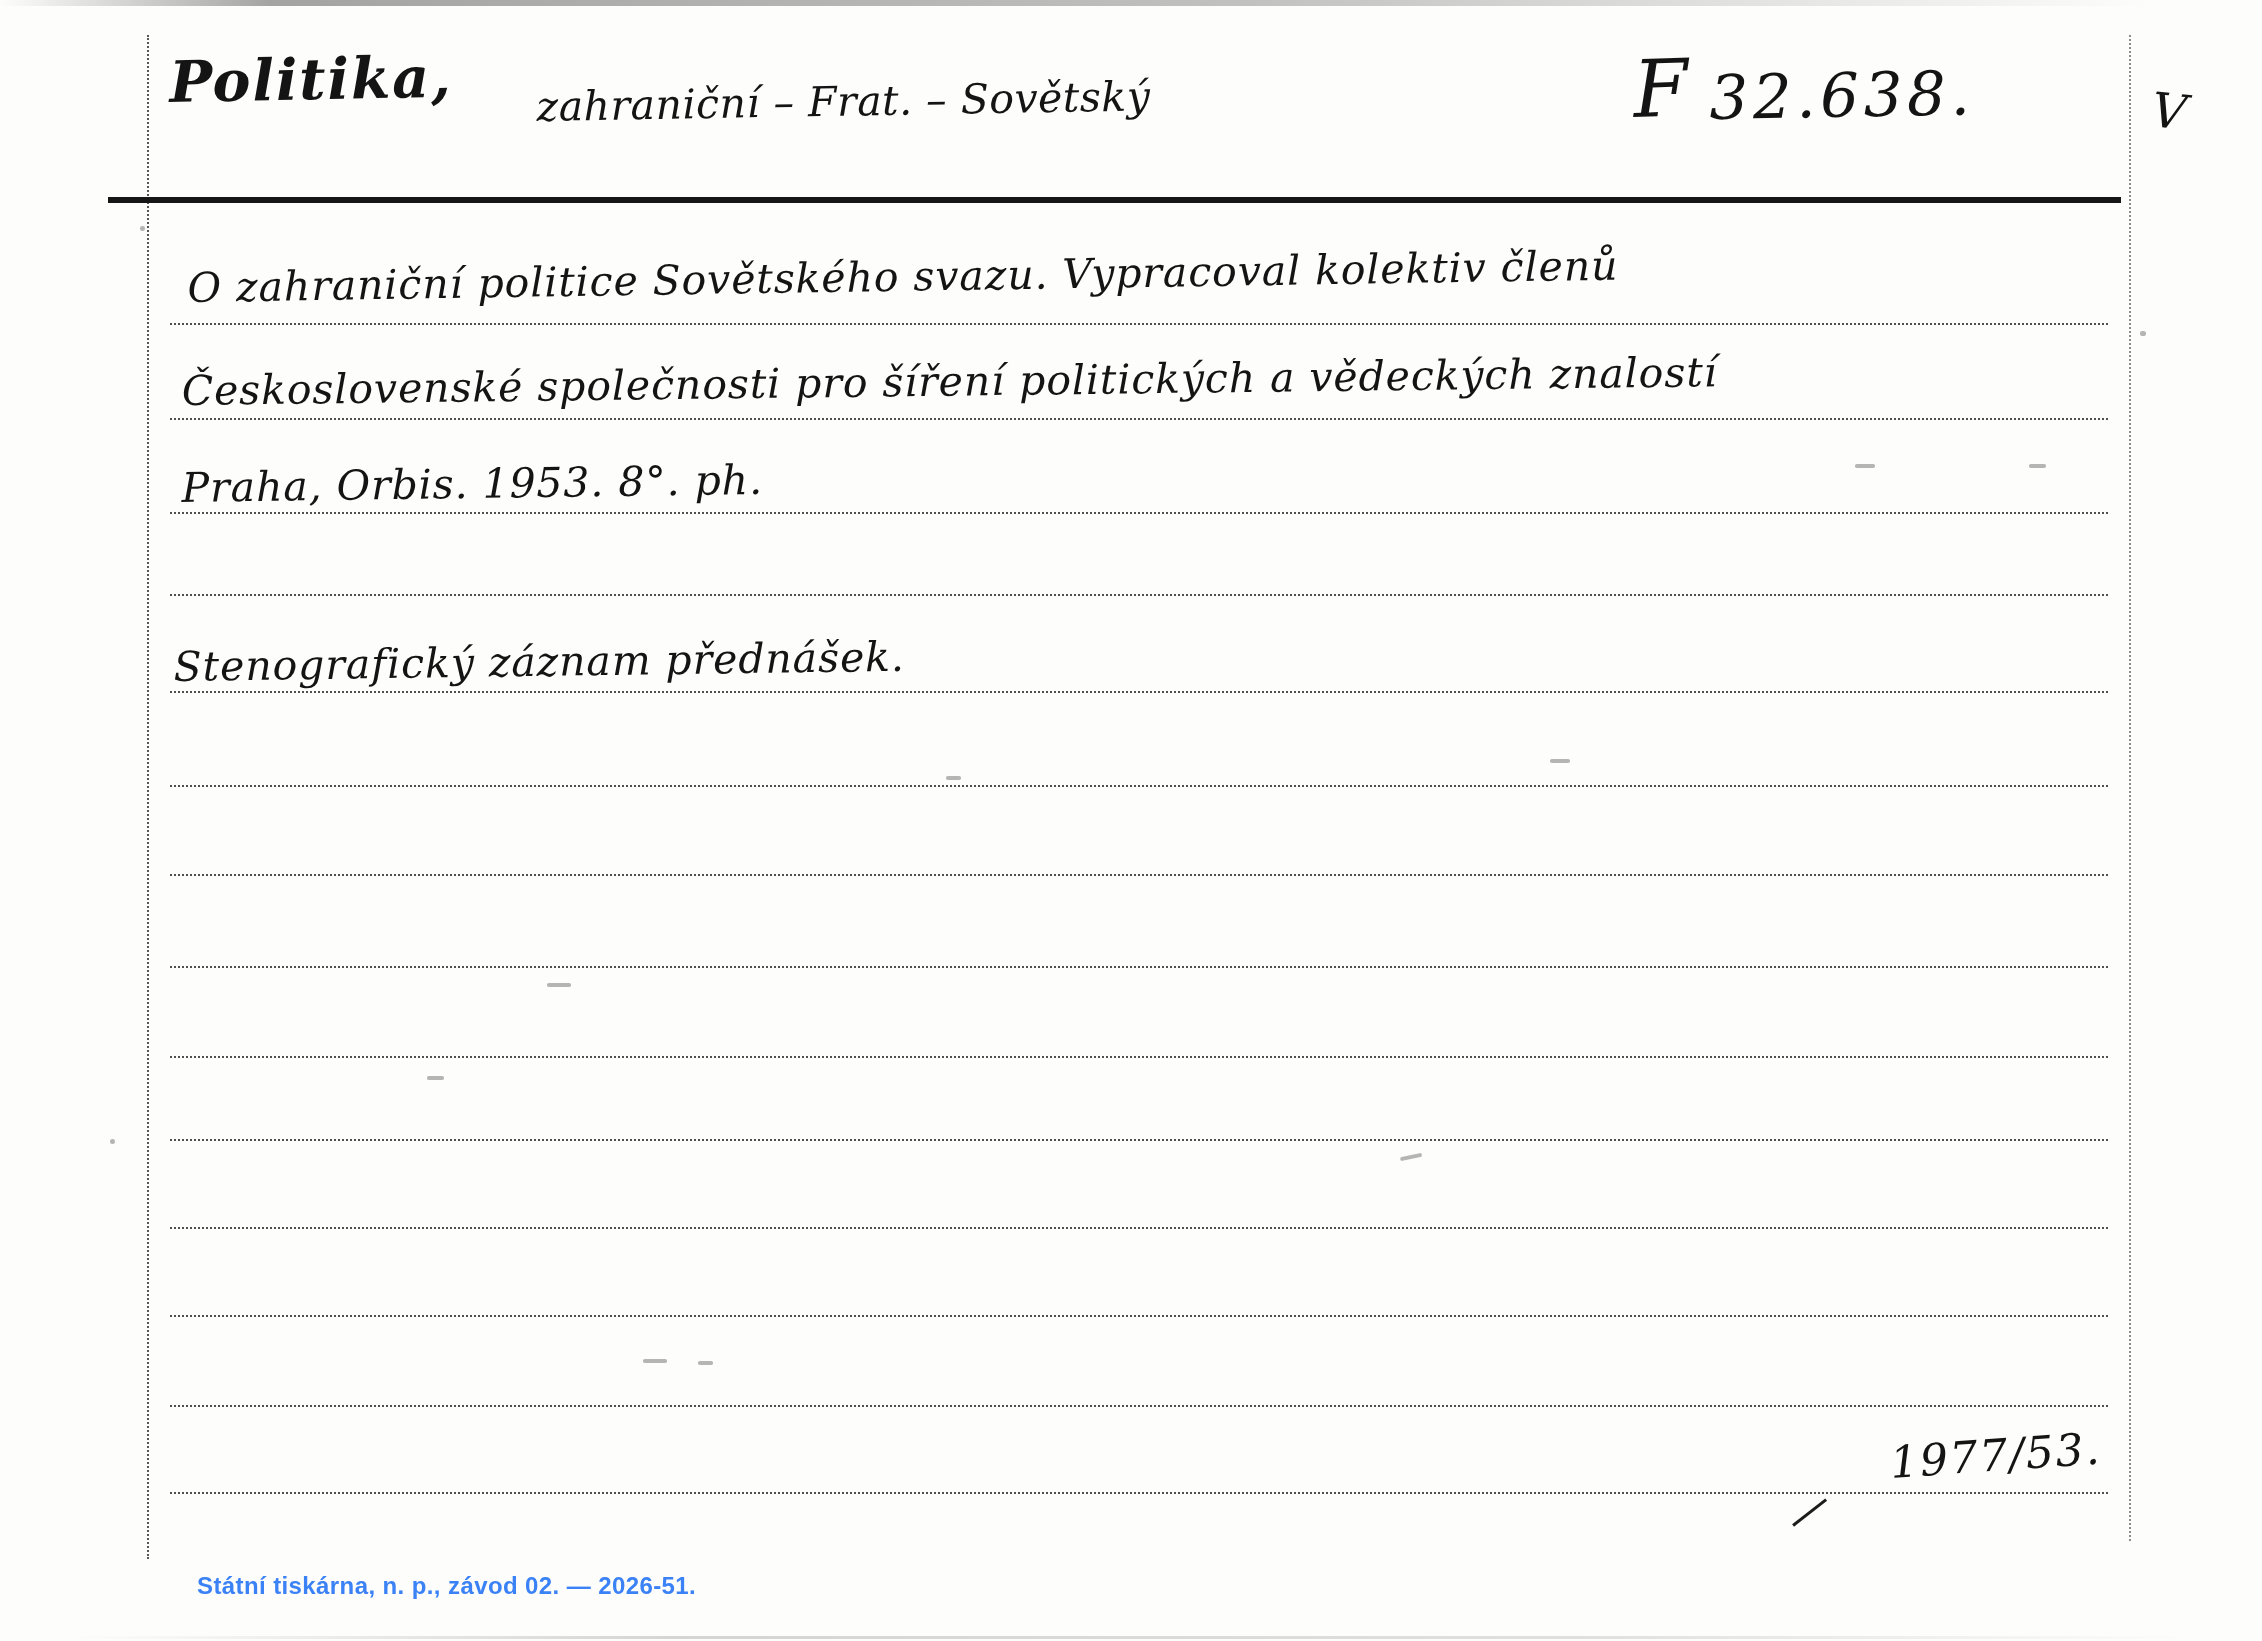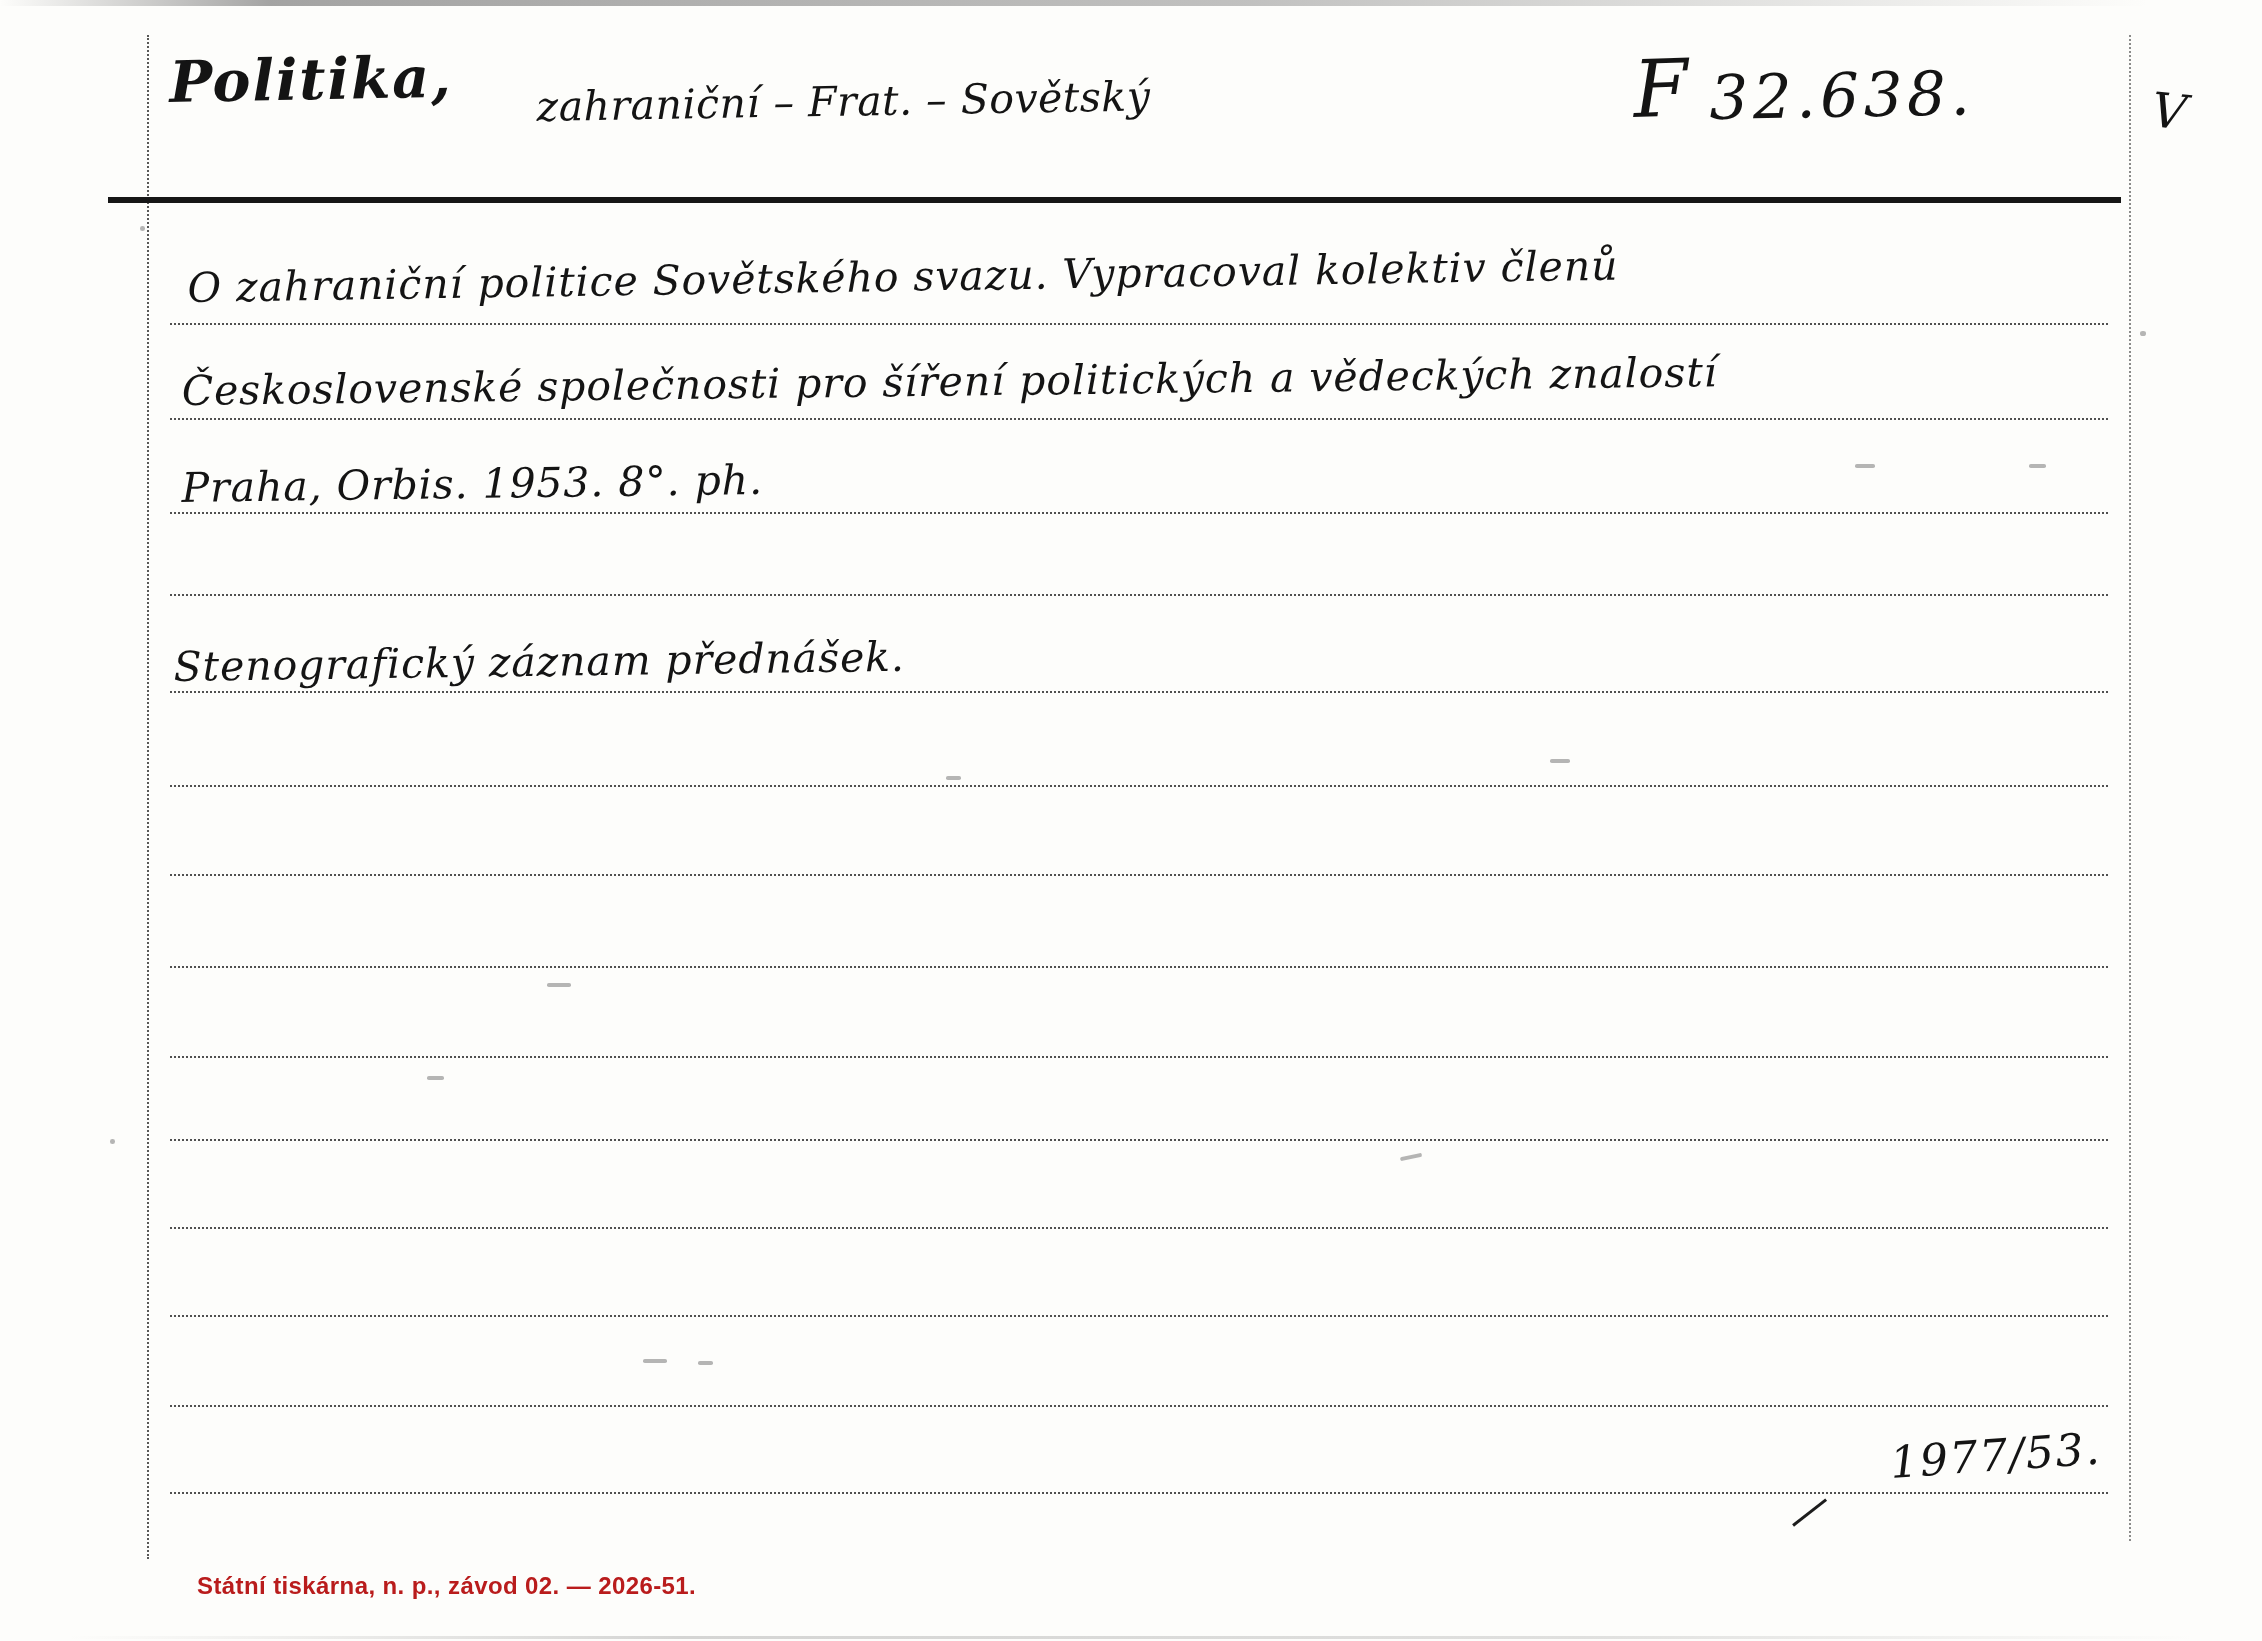--- a/index.html
+++ b/index.html
@@ -130,21 +130,21 @@
   }
 
   
   .imprint {
     position: absolute;
     left: 197px;
     top: 1572px;
     font-family: "Liberation Sans", sans-serif;
     font-size: 24px;
     font-weight: 700;
-    color: #b91c1c;
+    color: #3b82f6;
     letter-spacing: 0.4px;
     white-space: nowrap;
   }
   .edge-top {
     position: absolute;
     top: 0; left: 0;
     width: 2263px; height: 5.5px;
     background: linear-gradient(to right, rgba(255,255,255,0) 0%, rgba(90,90,90,.55) 12%, rgba(80,80,80,.35) 55%, rgba(255,255,255,0) 95%);
   }
   .edge-bottom {

